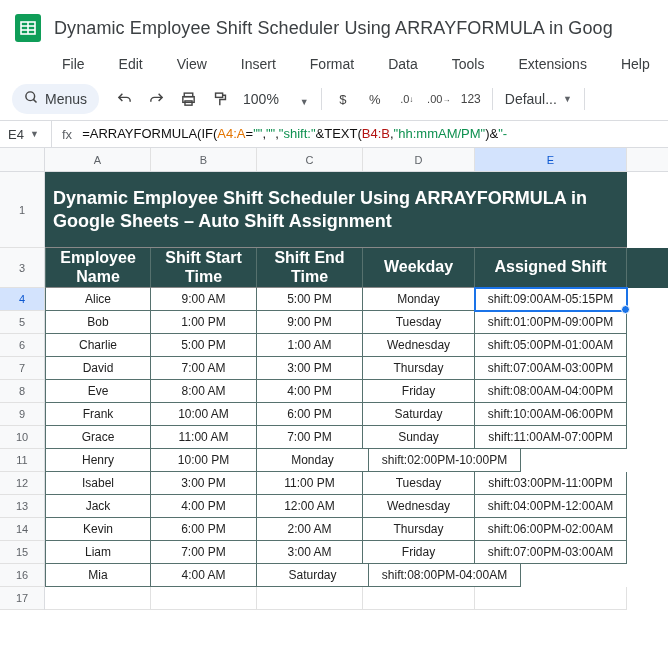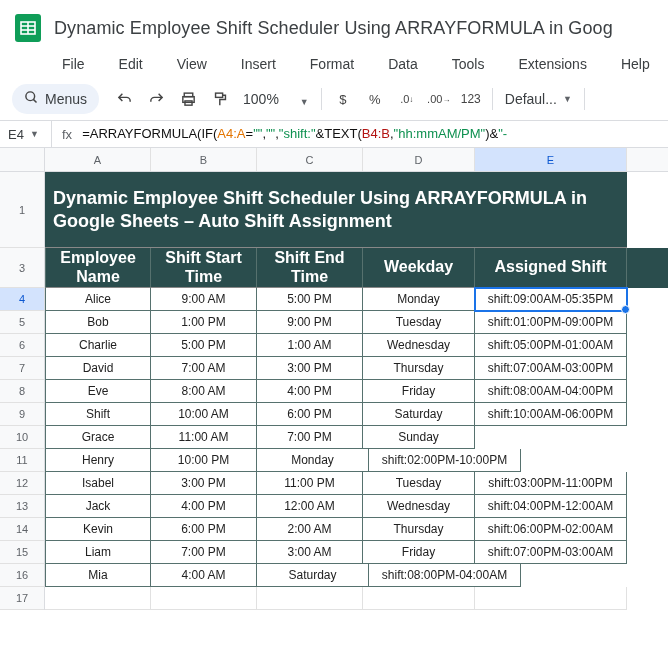--- a/index.html
+++ b/index.html
@@ -183,21 +183,21 @@
       <div class="hdr-cell cC">Shift End Time</div>
       <div class="hdr-cell cD">Weekday</div>
       <div class="hdr-cell cE">Assigned Shift</div>
     </div>
     <div id="data-rows">
         <div class="data-row">
           <div class="data-cell cA left-b">Alice</div>
           <div class="data-cell cB">9:00 AM</div>
           <div class="data-cell cC">5:00 PM</div>
           <div class="data-cell cD">Monday</div>
-          <div class="data-cell cE active-cell">shift:09:00AM-05:35PM</div>
+          <div class="data-cell cE active-cell">shift:09:00AM-05:15PM</div>
         </div>
         <div class="data-row">
           <div class="data-cell cA left-b">Bob</div>
           <div class="data-cell cB">1:00 PM</div>
           <div class="data-cell cC">9:00 PM</div>
           <div class="data-cell cD">Tuesday</div>
           <div class="data-cell cE">shift:01:00PM-09:00PM</div>
         </div>
         <div class="data-row">
           <div class="data-cell cA left-b">Charlie</div>
@@ -214,31 +214,32 @@
           <div class="data-cell cE">shift:07:00AM-03:00PM</div>
         </div>
         <div class="data-row">
           <div class="data-cell cA left-b">Eve</div>
           <div class="data-cell cB">8:00 AM</div>
           <div class="data-cell cC">4:00 PM</div>
           <div class="data-cell cD">Friday</div>
           <div class="data-cell cE">shift:08:00AM-04:00PM</div>
         </div>
         <div class="data-row">
-          <div class="data-cell cA left-b">Shift</div>
+          <div class="data-cell cA left-b">Frank</div>
           <div class="data-cell cB">10:00 AM</div>
           <div class="data-cell cC">6:00 PM</div>
           <div class="data-cell cD">Saturday</div>
           <div class="data-cell cE">shift:10:00AM-06:00PM</div>
         </div>
         <div class="data-row">
           <div class="data-cell cA left-b">Grace</div>
           <div class="data-cell cB">11:00 AM</div>
           <div class="data-cell cC">7:00 PM</div>
           <div class="data-cell cD">Sunday</div>
+          <div class="data-cell cE">shift:11:00AM-07:00PM</div>
         </div>
         <div class="data-row">
           <div class="data-cell cA left-b">Henry</div>
           <div class="data-cell cC">10:00 PM</div>
           <div class="data-cell cD">Monday</div>
           <div class="data-cell cE">shift:02:00PM-10:00PM</div>
         </div>
         <div class="data-row">
           <div class="data-cell cA left-b">Isabel</div>
           <div class="data-cell cB">3:00 PM</div>

